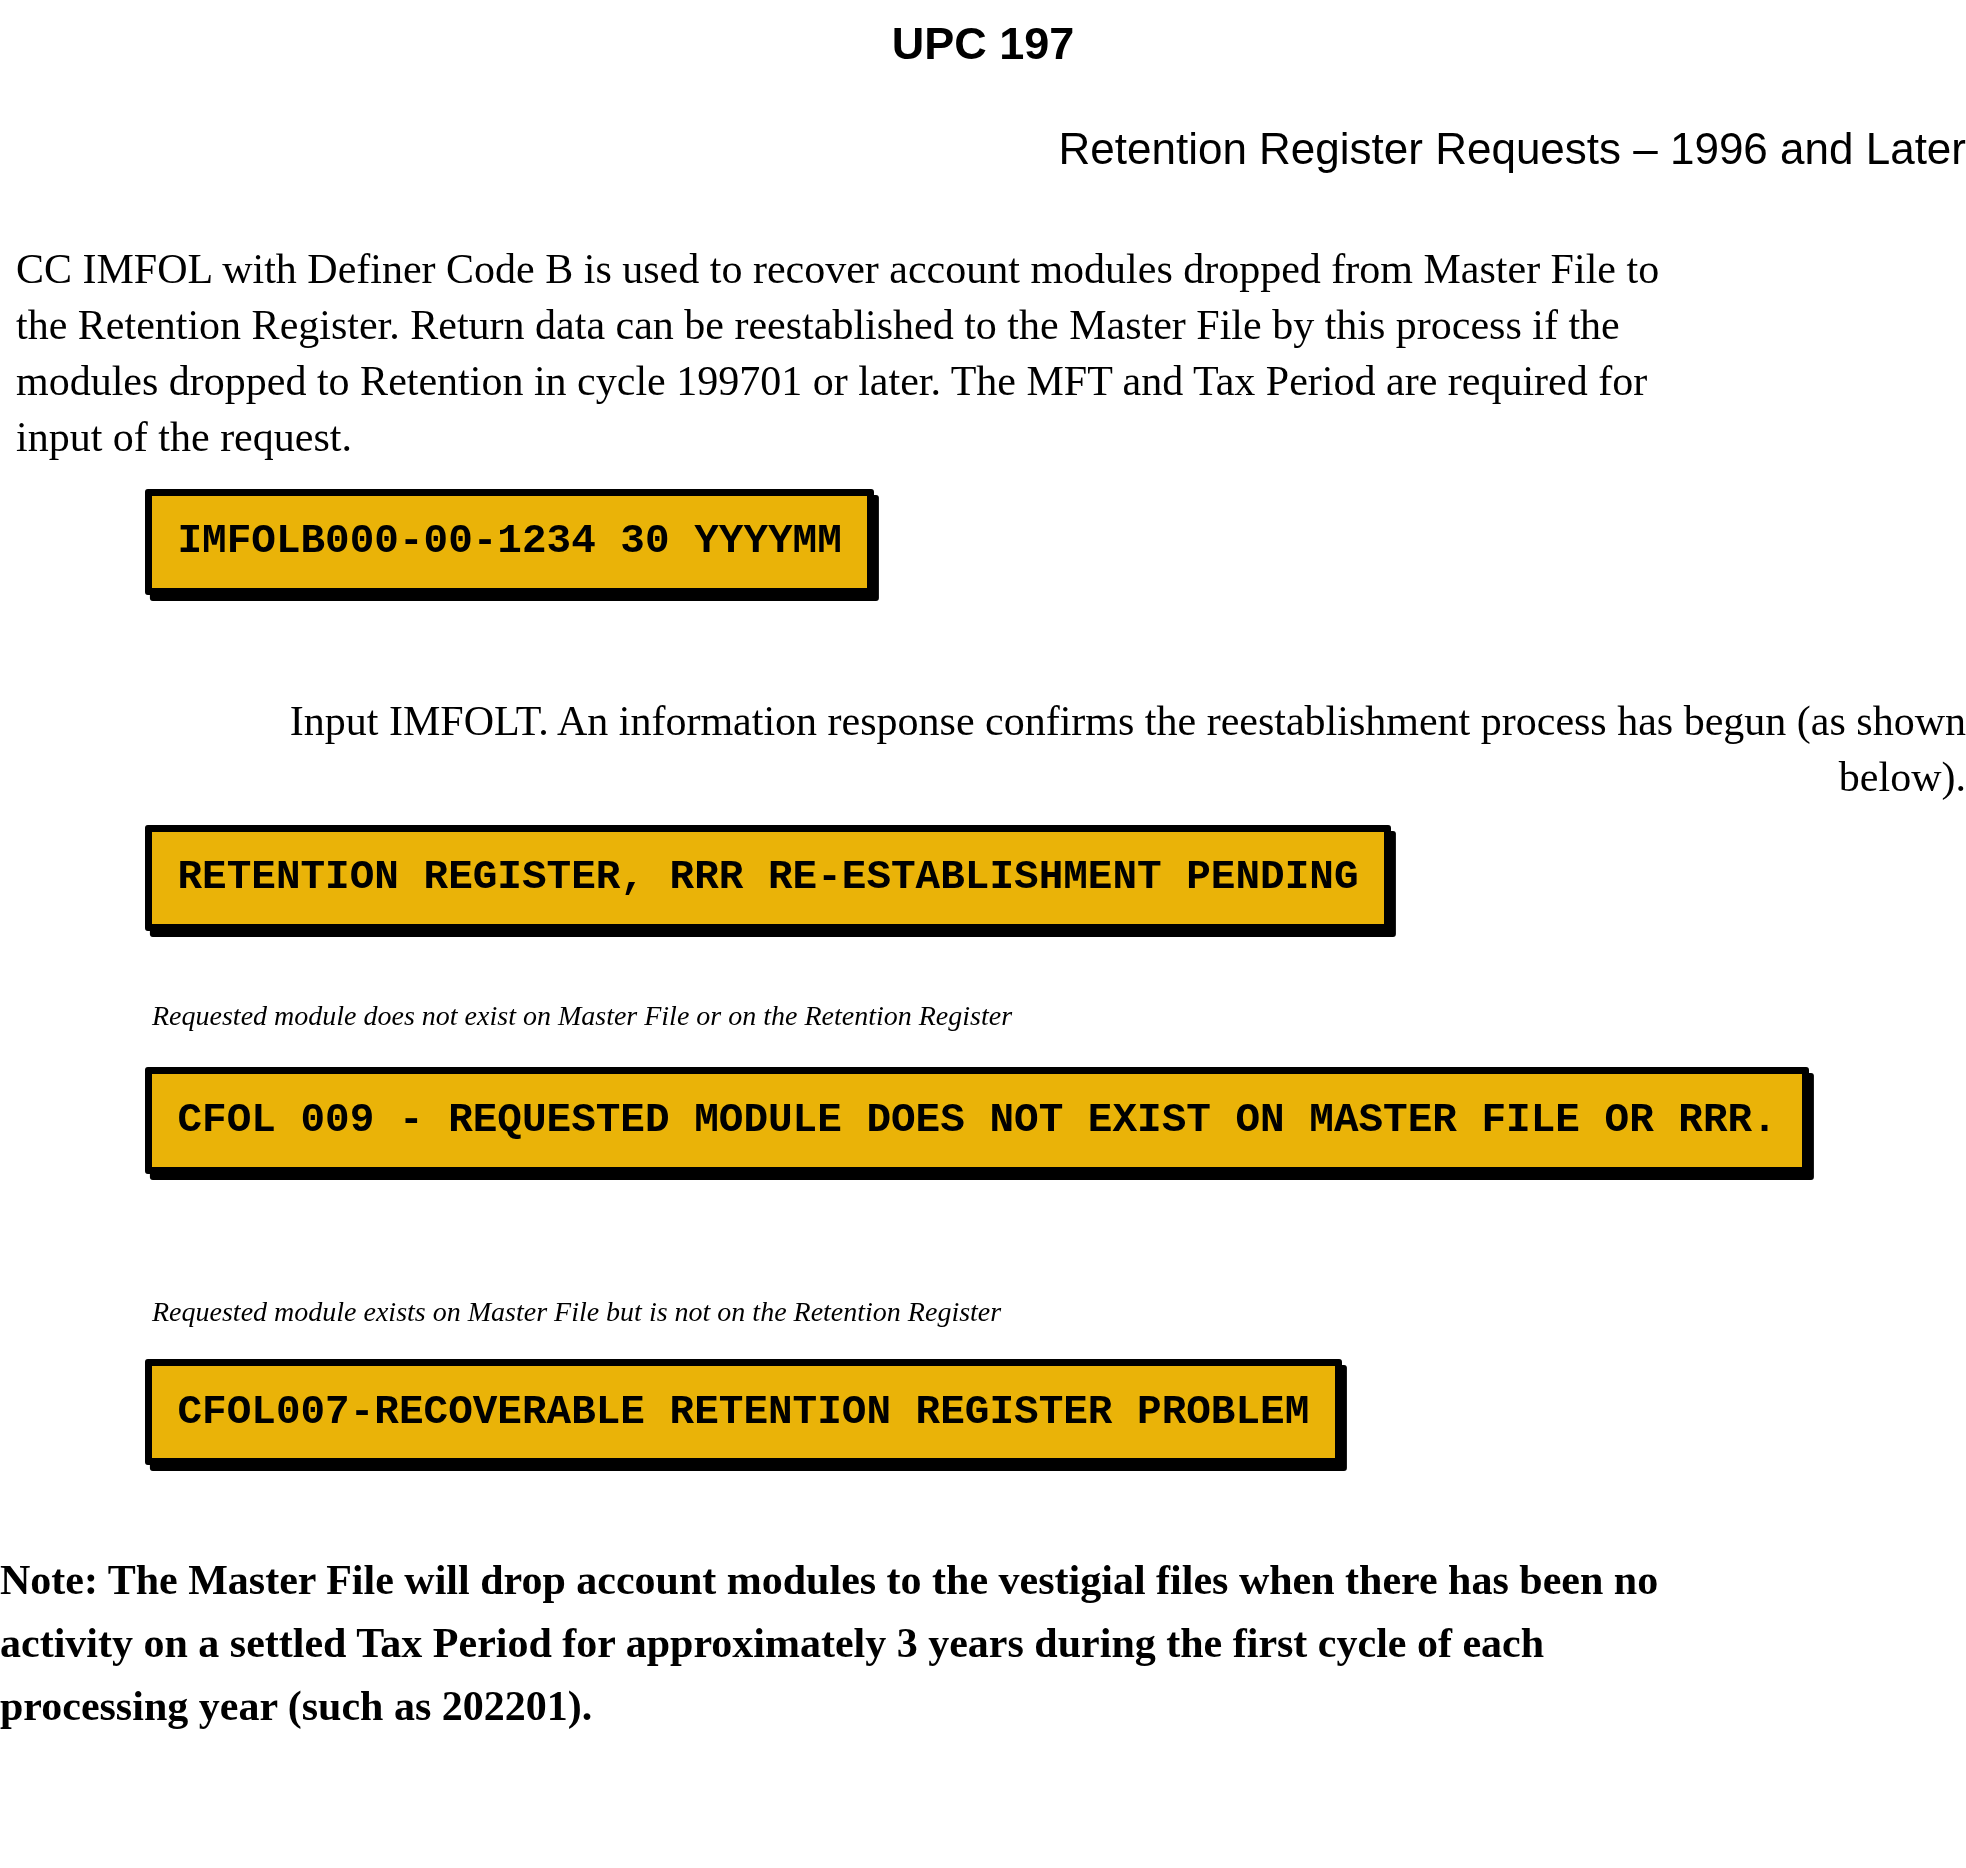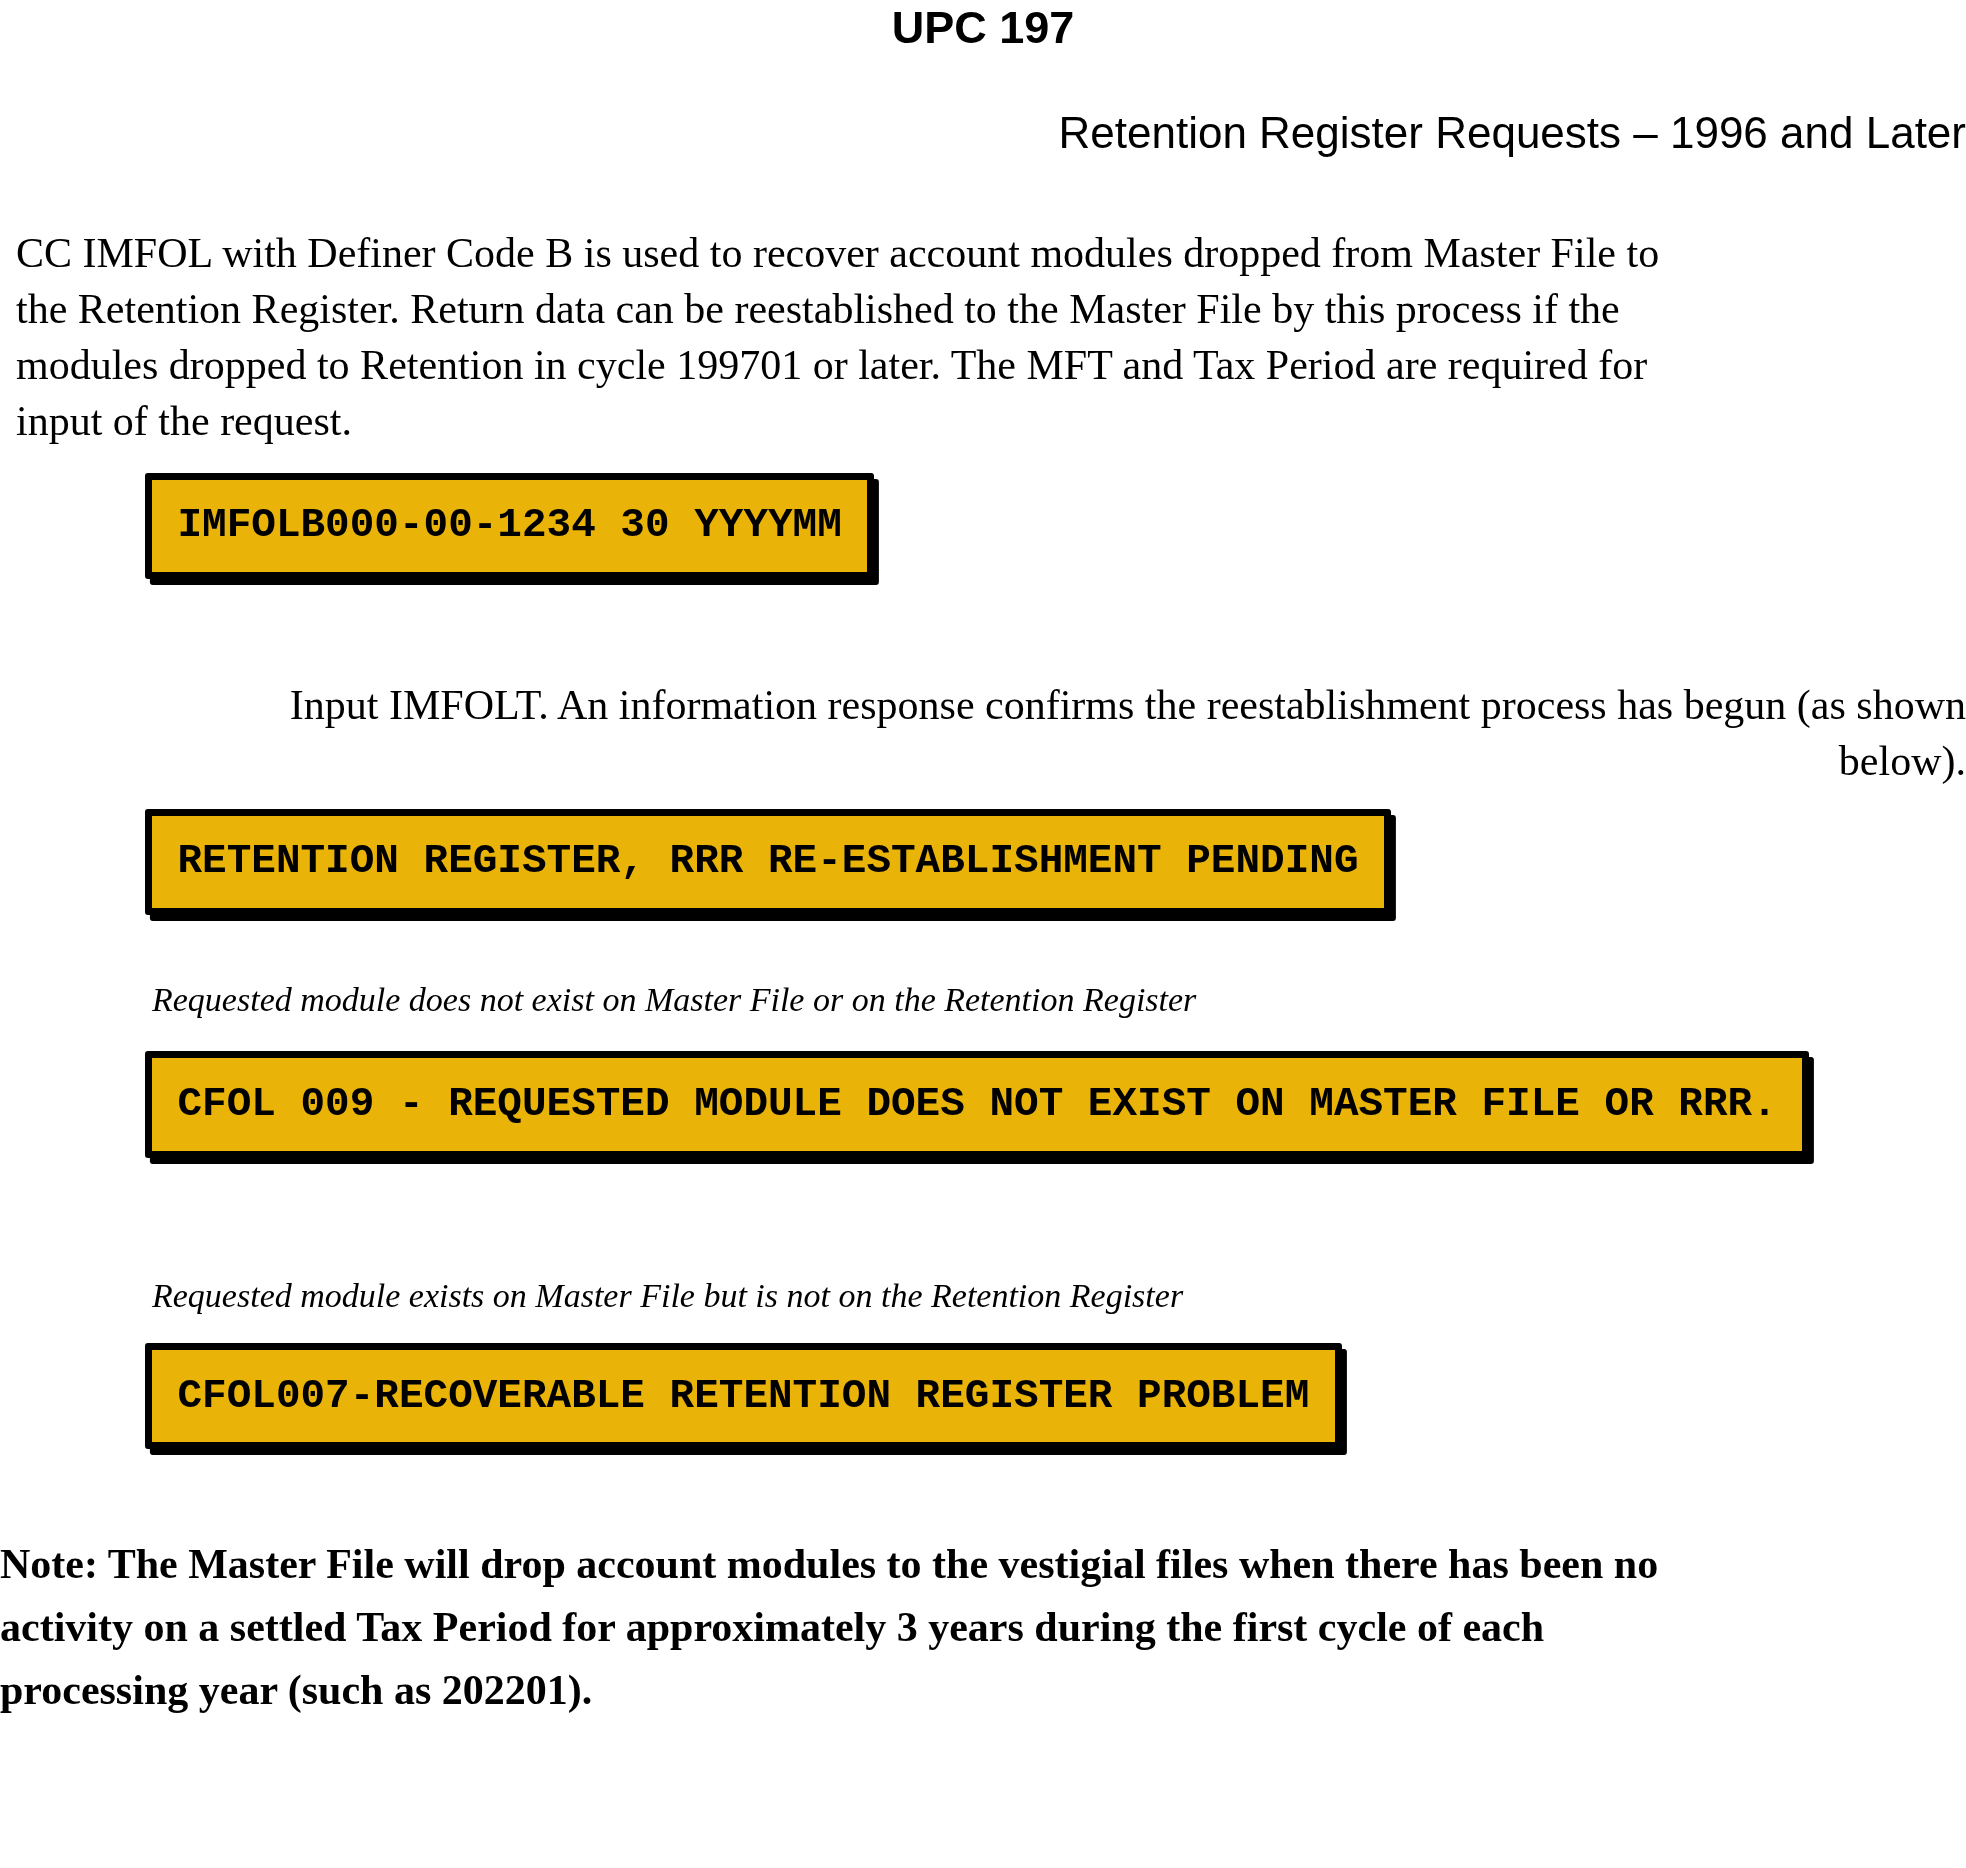--- a/index.html
+++ b/index.html
@@ -11,21 +11,21 @@
     color: #000;
     font-family: "Liberation Serif", serif;
   }
   .page {
     position: relative;
     width: 1966px;
     height: 1868px;
     background: #fff;
   }
   .doc-title {
-    margin-top: 2px;
+    margin-top: 18px;
     text-align: center;
     font-family: "Liberation Sans", sans-serif;
     font-weight: bold;
     font-size: 45px;
     line-height: 1.15;
   }
   .doc-subtitle {
     margin-top: 54px;
     text-align: right;
     font-family: "Liberation Sans", sans-serif;
@@ -39,21 +39,21 @@
     line-height: 56px;
     white-space: pre;
     margin-left: 16px;
   }
   .par-intro    { margin-top: 67px; }
   .par-response { margin-top: 98px; text-align: right; }
   .par-error    { margin-top: 98px; }
   .caption {
     font-family: "Liberation Serif", serif;
     font-style: italic;
-    font-size: 34px;
+    font-size: 28px;
     line-height: 56px;
     margin-left: 152px;
     white-space: pre;
   }
   .caption-1 { margin-top: 57px; }
   .caption-2 { margin-top: 110px; }
   .codebox {
     display: block;
     width: fit-content;
     margin-left: 145px;

